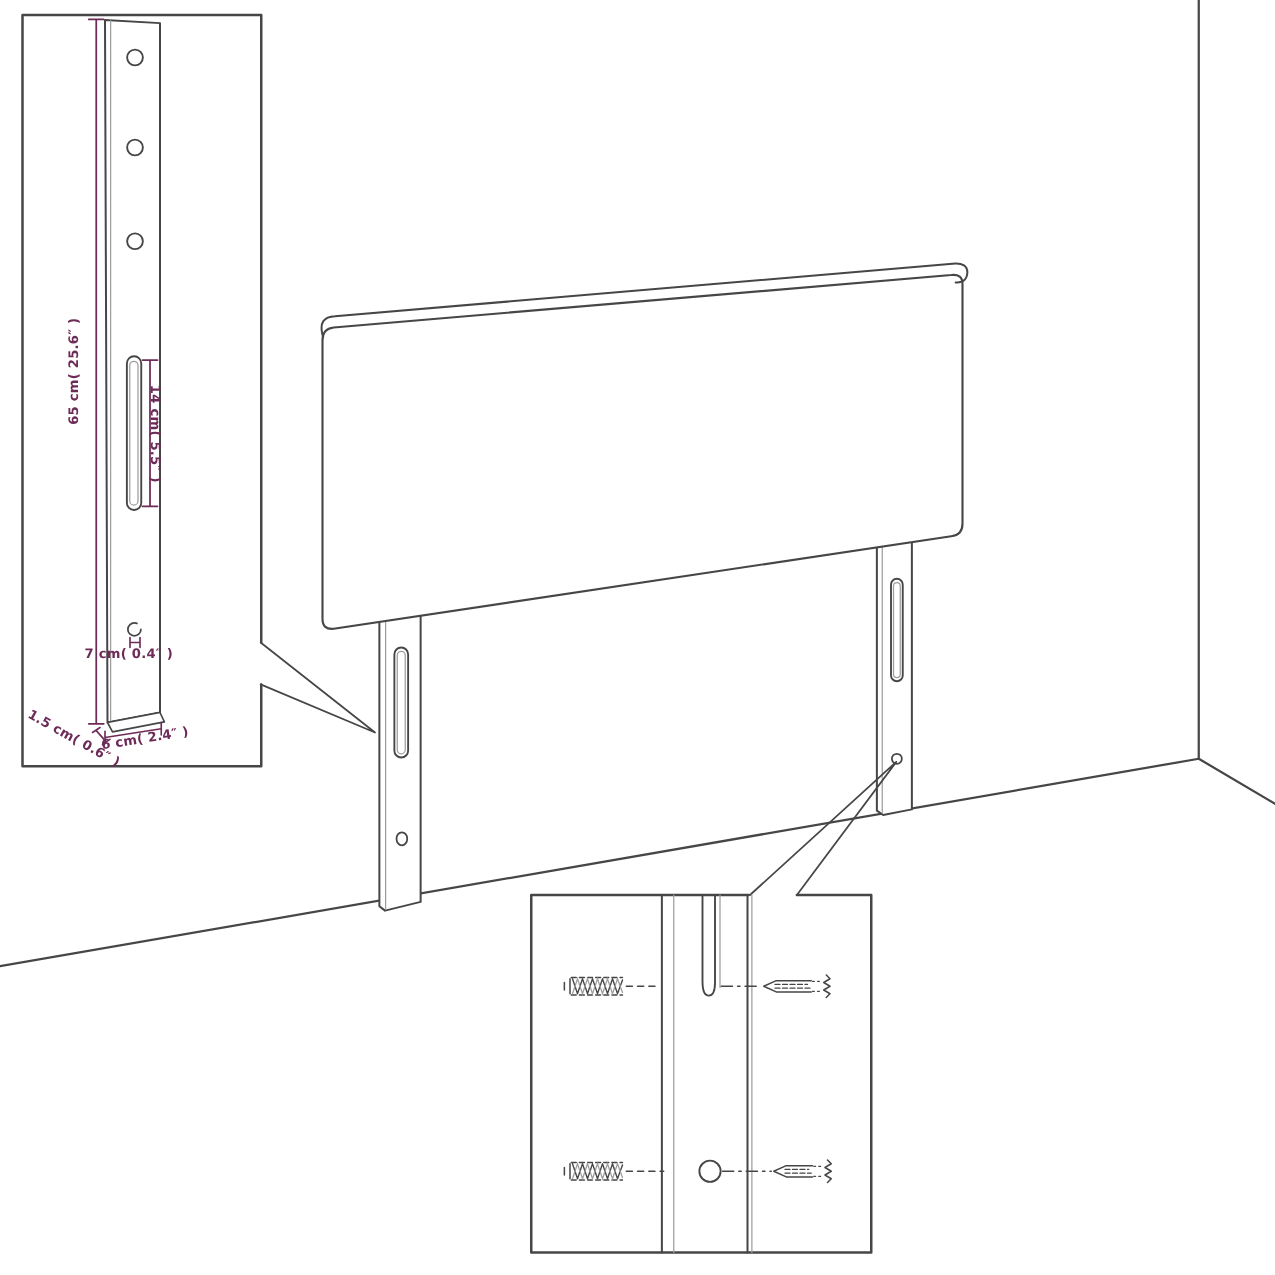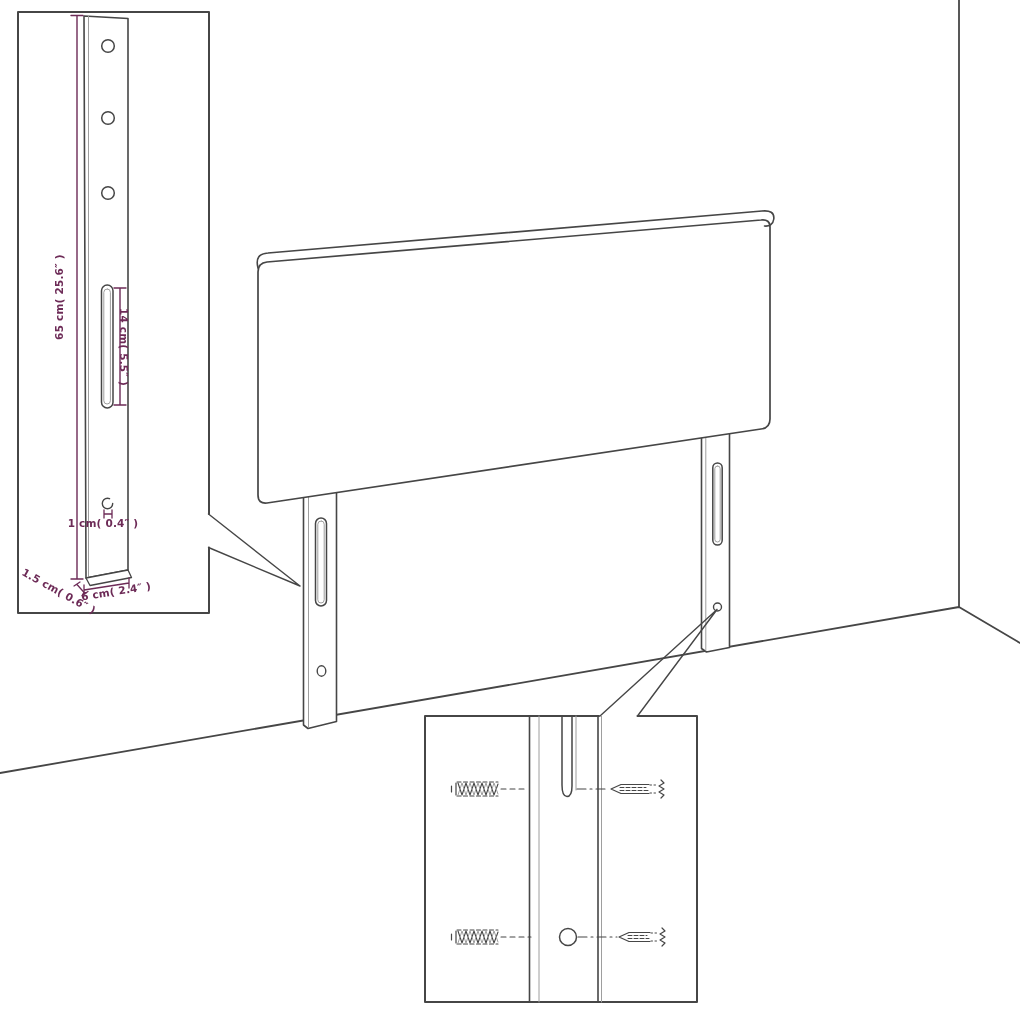--- a/index.html
+++ b/index.html
@@ -127,16 +127,16 @@
           <path class="s" stroke-width="1" stroke-dasharray="4 2" d="M628,935.5 L647,935.5 M628,938.5 L649,938.5"></path>
           <path class="s" stroke-width="1" stroke-dasharray="1.5 2.5" d="M651,933 L658,933 M651,941 L658,941"></path>
           <path class="s" stroke-width="1.2" d="M662,928 L665,931 L660,934 L665,937 L660,940 L665,943 L662,946"></path>
         </g>
       </g>
     </g>
   </svg>
 
   <div class="dim-label" style="left:59px;  top:297px; --r:-90deg;">65 cm( 25.6″ )</div>
   <div class="dim-label" style="left:124px; top:347px; --r:90deg;">14 cm( 5.5″ )</div>
-  <div class="dim-label" style="left:103px; top:523px; --r:0deg;">1 cm( 0.4″ )</div>
+  <div class="dim-label" style="left:103px; top:523px; --r:0deg;">7 cm( 0.4″ )</div>
   <div class="dim-label" style="left:59px;  top:591px; --r:29deg;">1.5 cm( 0.6″ )</div>
   <div class="dim-label" style="left:116px; top:591px; --r:-9deg;">6 cm( 2.4″ )</div>
 </div>
 
 </body></html>

